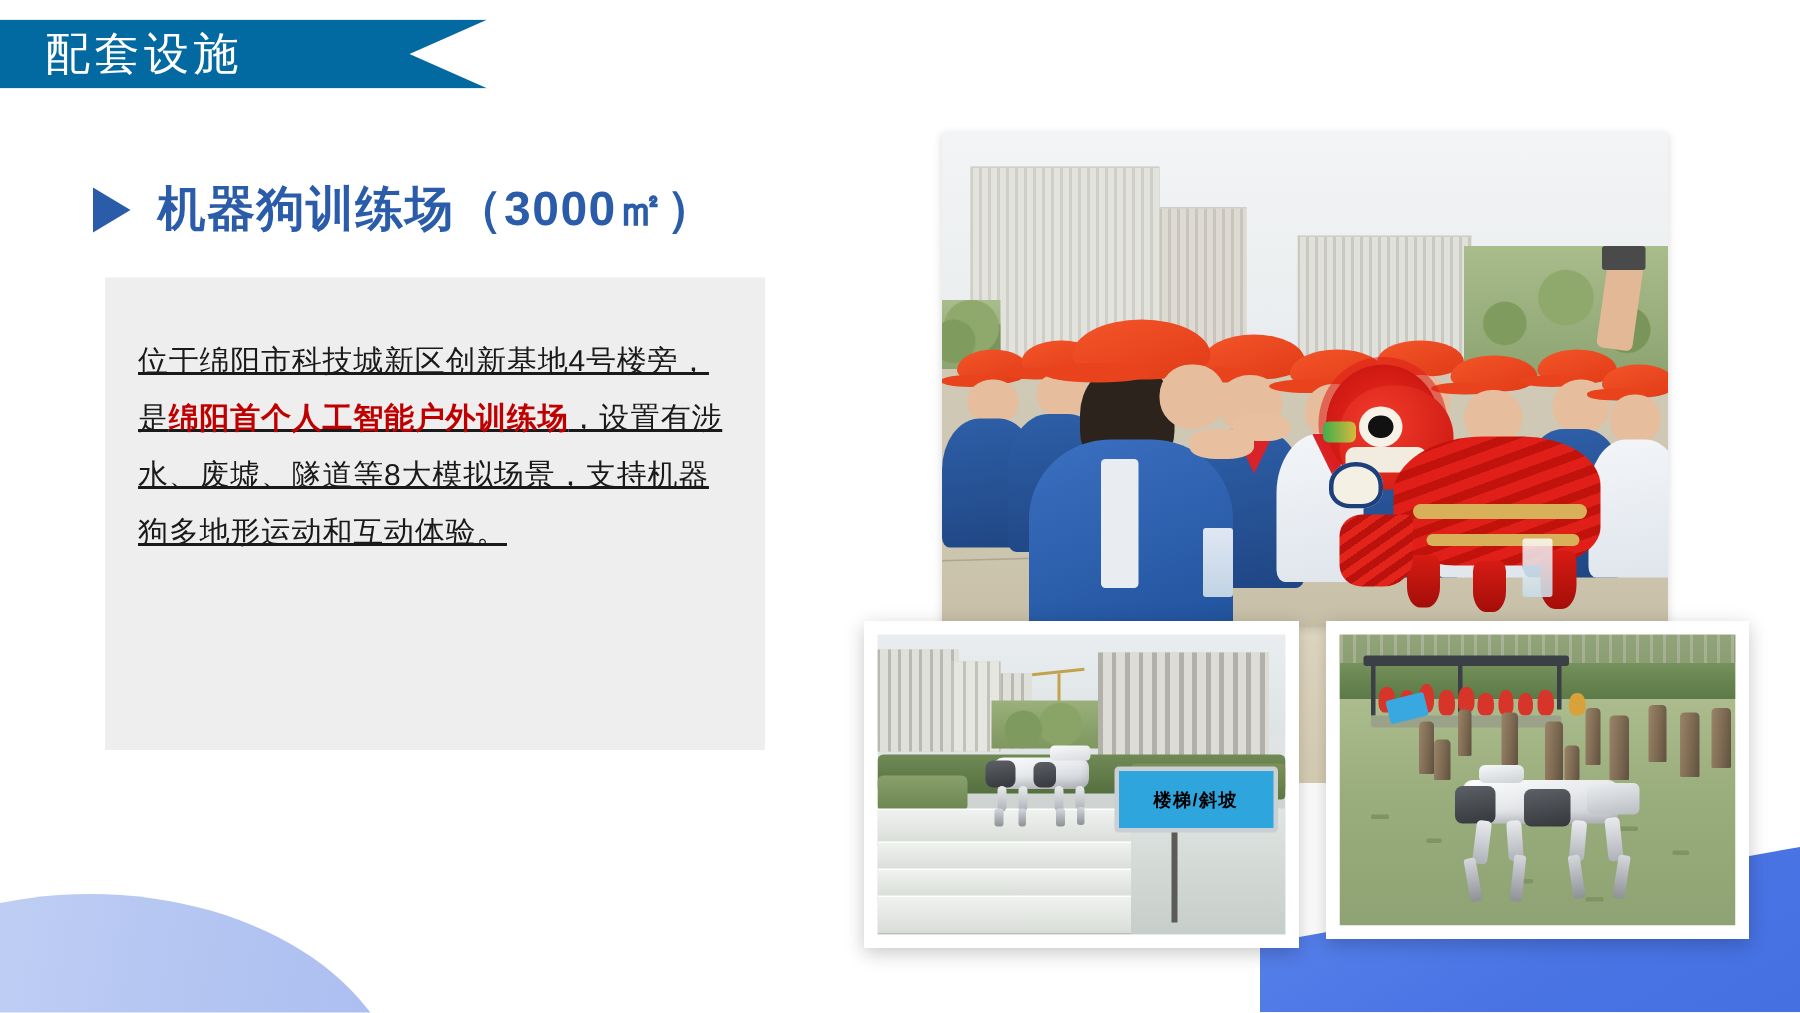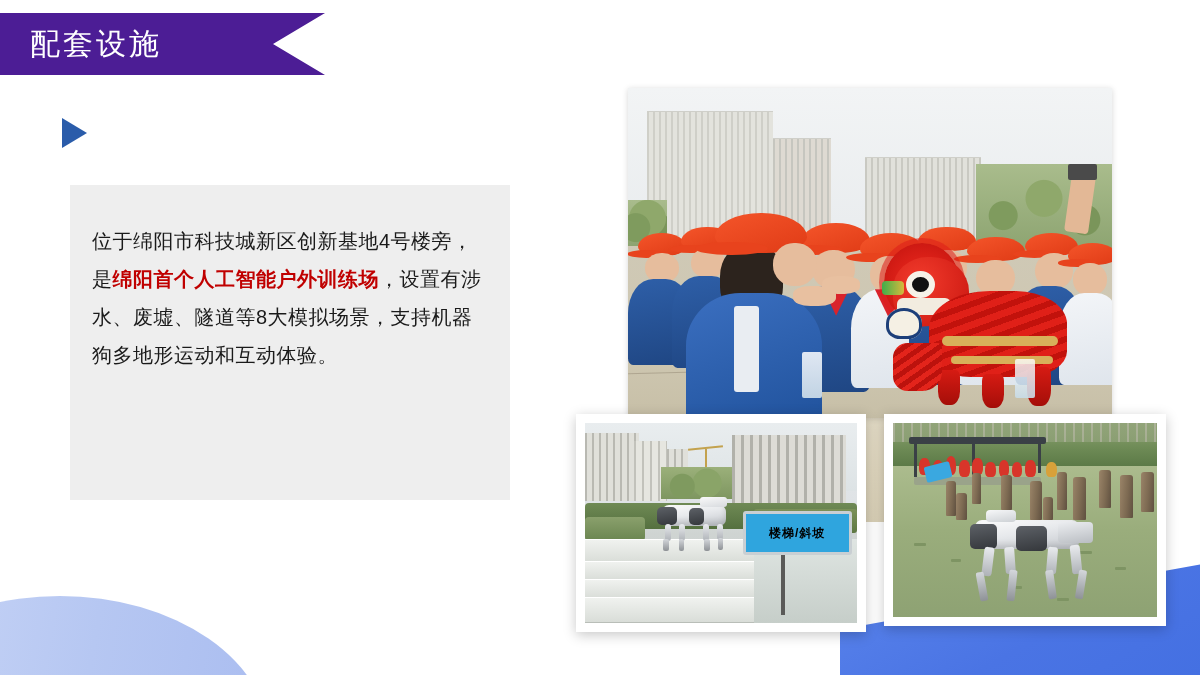--- a/index.html
+++ b/index.html
@@ -28,22 +28,22 @@
   .deco-tan {
     position:absolute; left:836px; top:392px;
     width:60px; height:130px;
     background:linear-gradient(180deg,#e6dfcb 0%,#ded5bd 60%,#d8cfb6 100%);
     z-index:2;
   }
 
   
   .ribbon {
     position:absolute; left:0; top:13px;
-    width:325px; height:62px;
-    background:#4c1d95;
+    width:325px; height:46px;
+    background:#0369a1;
     clip-path:polygon(0 0, 100% 0, 84% 50%, 100% 100%, 0 100%);
     z-index:5;
     display:flex; align-items:center;
   }
   .ribbon-title {
     color:#ffffff;
     font-size:30px;
     letter-spacing:3px;
     margin-left:30px;
     font-weight:400;
@@ -73,20 +73,21 @@
     width:440px; height:315px;
     background:#eeeeee;
     z-index:3;
   }
   .body-text {
     position:absolute; left:92px; top:222px;
     width:400px;
     font-size:20px; line-height:38px; color:#1a1a1a;
     letter-spacing:0.5px;
     z-index:4;
+    text-decoration:underline;
   }
   .hl { color:#c00000; font-weight:bold; }
 
   
   .photo { position:absolute; overflow:hidden; background:#ddd; z-index:4; }
 
   .photo-main {
     left:628px; top:88px; width:484px; height:330px;
     box-shadow:0 1px 6px rgba(0,0,0,.16);
   }
@@ -190,20 +191,21 @@
 <div class="deco-tan"></div>
 
 <div class="ribbon">
   <div class="ribbon-title">配套设施</div>
 </div>
 
 <div class="left-col">
 
   <div class="heading-row">
     <span class="tri"></span>
+    <span class="heading-text">机器狗训练场（3000㎡）</span>
   </div>
 
   <div class="gray-box"></div>
 
   <div class="body-text">
     <span>位于绵阳市科技城新区创新基地4号楼旁，是</span><span class="hl">绵阳首个人工智能户外训练场</span><span>，设置有涉水、废墟、隧道等8大模拟场景，支持机器狗多地形运动和互动体验。</span>
   </div>
 </div>
 
 <div class="photo photo-main">

